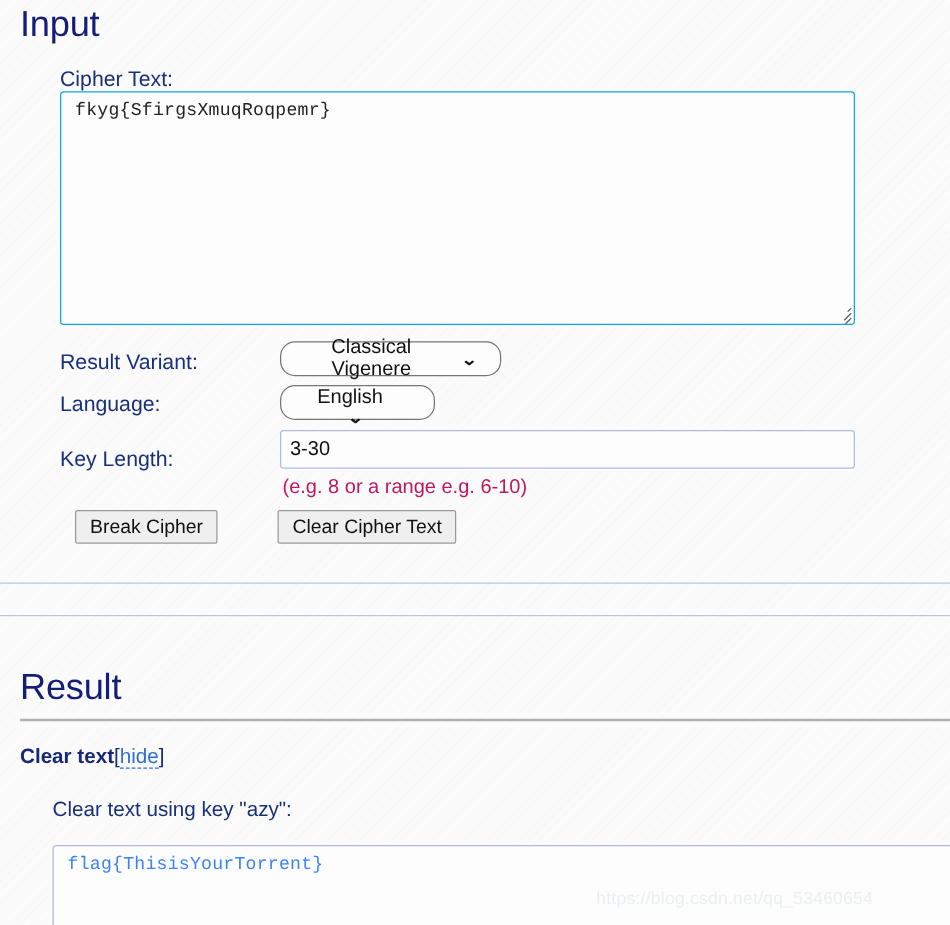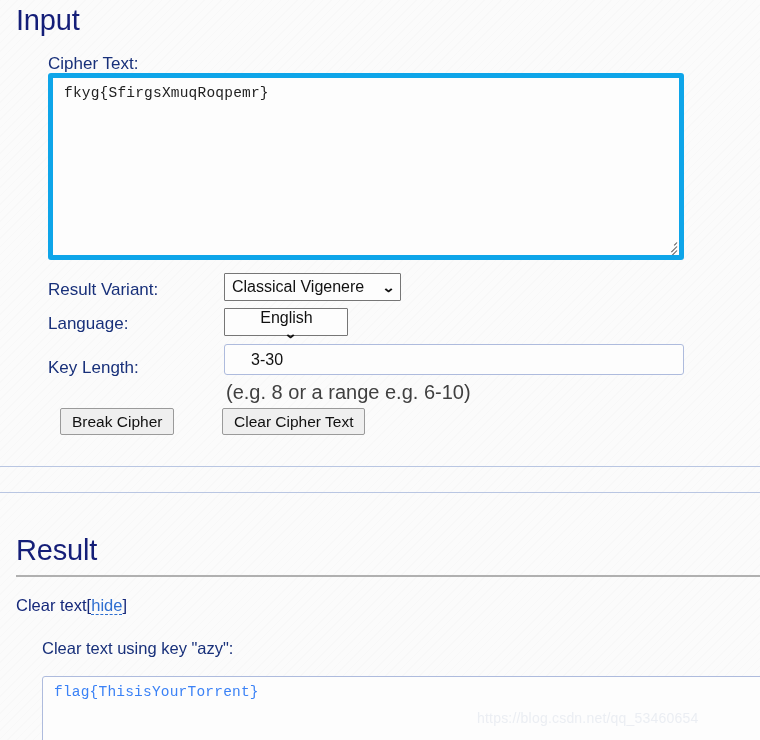--- a/index.html
+++ b/index.html
@@ -44,21 +44,21 @@
     position: absolute;
   }
 
   
   #cipher-textarea-wrap {
     position: absolute;
     left: 48px;
     top: 73px;
     width: 636px;
     height: 187px;
-    border: 5px solid #0ea5e9;
+    border: 1px solid #0ea5e9;
     border-radius: 3px;
     background: #fdfdfd;
     box-sizing: border-box;
     overflow: hidden;
   }
   #cipher-textarea-text {
     position: absolute;
     left: 11px;
     top: 7px;
     font-family: "Liberation Mono", monospace;
@@ -87,27 +87,27 @@
   .grip-l2 { bottom: 6px; width: 8px; }
   .grip-l3 { bottom: 10px; width: 4px; }
 
   
   .select-box {
     position: absolute;
     border: 1px solid #767676;
     background: #fdfdfd;
     box-sizing: border-box;
     height: 28px;
-    border-radius: 1px;
+    border-radius: 12px;
     font-size: 16px;
     color: #111;
     display: flex;
     align-items: center;
     padding-left: 7px;
-    padding-right: 6px;
+    padding-right: 19px;
     justify-content: space-between;
     font-family: "Liberation Sans", sans-serif;
     text-align: center;
   }
   .select-box .chev {
     font-size: 13px;
     color: #111;
     margin-left: 8px;
     line-height: 1;
     font-weight: bold;
@@ -124,28 +124,28 @@
     width: 460px;
     height: 31px;
     border: 1px solid #aebbdd;
     border-radius: 3px;
     background: #fdfdfd;
     box-sizing: border-box;
     font-size: 16px;
     color: #111;
     display: flex;
     align-items: center;
-    padding-left: 26px;
+    padding-left: 7px;
   }
   #keylength-hint {
     position: absolute;
     left: 226px;
     top: 381px;
-    font-size: 20px;
-    color: #404040;
+    font-size: 16px;
+    color: #be185d;
   }
 
   
   .btn {
     position: absolute;
     height: 27px;
     box-sizing: border-box;
     background: #efefef;
     border: 1px solid #9a9a9a;
     border-radius: 2px;
@@ -183,21 +183,21 @@
   
   #cleartext-header {
     position: absolute;
     left: 16px;
     top: 597px;
     font-size: 16.5px;
     line-height: 1;
     white-space: nowrap;
   }
   #cleartext-label {
-    font-weight: normal;
+    font-weight: bold;
     color: #15287a;
   }
   .bracket { color: #15287a; }
   #hide-link {
     color: #2f6fd0;
     border-bottom: 1px dashed #2f6fd0;
     cursor: pointer;
   }
 
   

